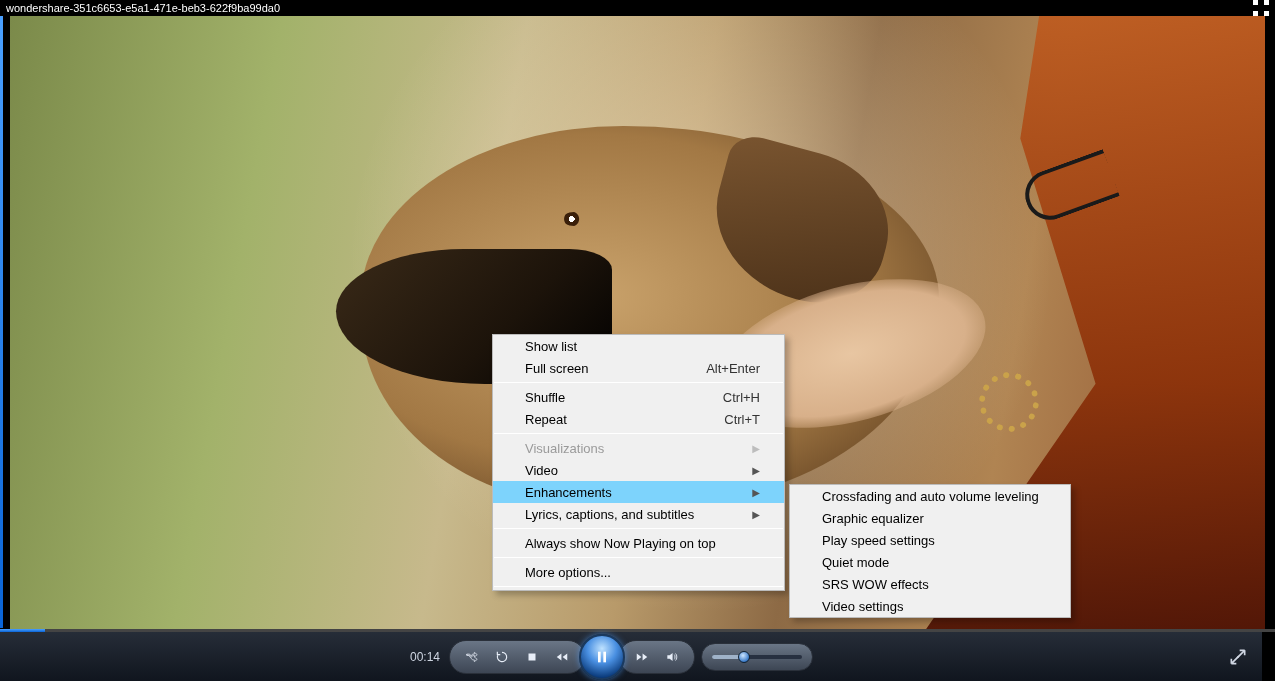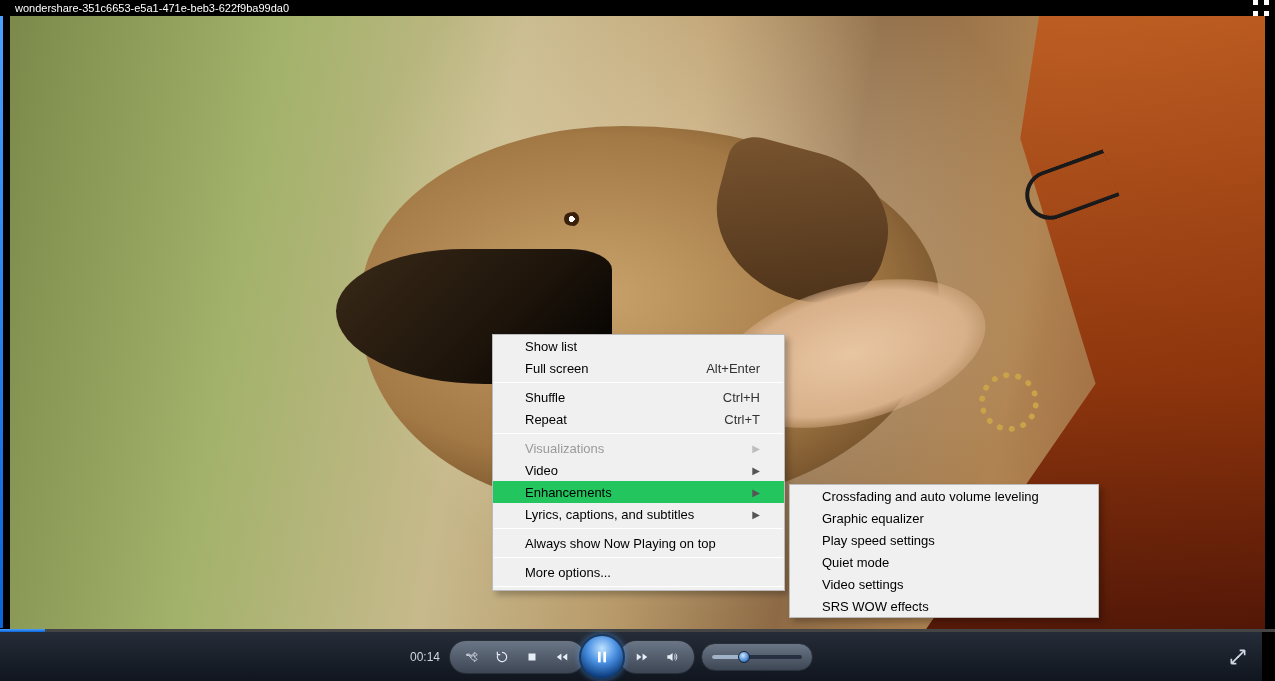--- a/index.html
+++ b/index.html
@@ -1,21 +1,21 @@
 <!DOCTYPE html>
 <html><head>
 <meta charset="utf-8">
 <style>
   * { box-sizing: border-box; margin: 0; padding: 0; }
   html, body { width: 1275px; height: 681px; overflow: hidden; font-family: "Segoe UI", Tahoma, sans-serif; }
   body { background: #000; position: relative; }
 
   
   .titlebar {
-    position: absolute; top: 0; left: 9px; right: 0; height: 16px;
+    position: absolute; top: 0; left: 0; right: 0; height: 16px;
     color: #fff; font-size: 11px; padding: 1px 6px;
     display: flex; justify-content: space-between; align-items: center;
     background: #000;
   }
   .titlebar .sw-icon { width:16px; height:16px; position:relative; }
   .titlebar .sw-icon span{ position:absolute; width:5px; height:5px; background:#fff; }
 
   
   .video-frame {
     position: absolute; top: 16px; left: 10px; right: 10px; bottom: 52px;
@@ -81,24 +81,24 @@
   .menu .item{
     display:flex; align-items:center; padding:4px 24px 4px 32px;
     height:22px; white-space:nowrap; cursor:default;
   }
   .menu .item .lab{ flex:1; }
   .menu .item .scut{ color:#333; margin-left:41px; }
   .menu .item .arrow{ margin-left:24px; font-size:10px; color:#555; }
   .menu .sep{ height:1px; margin:3px 1px; background:#d6d6d6; border-bottom:1px solid #fff; }
   .menu .item.disabled{ color:#9a9a9a; }
   .menu .item.disabled .arrow{ color:#bdbdbd; }
-  .menu .item.highlight{ background:#22c55e; }
+  .menu .item.highlight{ background:#7dd3fc; }
 
   #menu-main{ left:492px; top:334px; width:293px; }
-  #menu-sub { left:789px; top:484px; width:310px; }
+  #menu-sub { left:789px; top:484px; width:282px; }
 
   
   .progress-track{
     position:absolute; left:0; right:0; bottom:49px; height:3px;
     background:#444;
   }
   .progress-fill{
     height:100%; background:linear-gradient(#4aa0ff,#0a64d6);
   }
 
@@ -236,24 +236,24 @@
     <div class="item">
       <span class="lab">Graphic equalizer</span>
     </div>
     <div class="item">
       <span class="lab">Play speed settings</span>
     </div>
     <div class="item">
       <span class="lab">Quiet mode</span>
     </div>
     <div class="item">
+      <span class="lab">SRS WOW effects</span>
+    </div>
+    <div class="item">
       <span class="lab">Video settings</span>
-    </div>
-    <div class="item">
-      <span class="lab">SRS WOW effects</span>
     </div>
   </div>
 
 <div class="progress-track">
   <div class="progress-fill" id="progress-fill" style="width: 3.5%;"></div>
 </div>
 
 <div class="controls">
   <span class="time">00:14</span>
 

